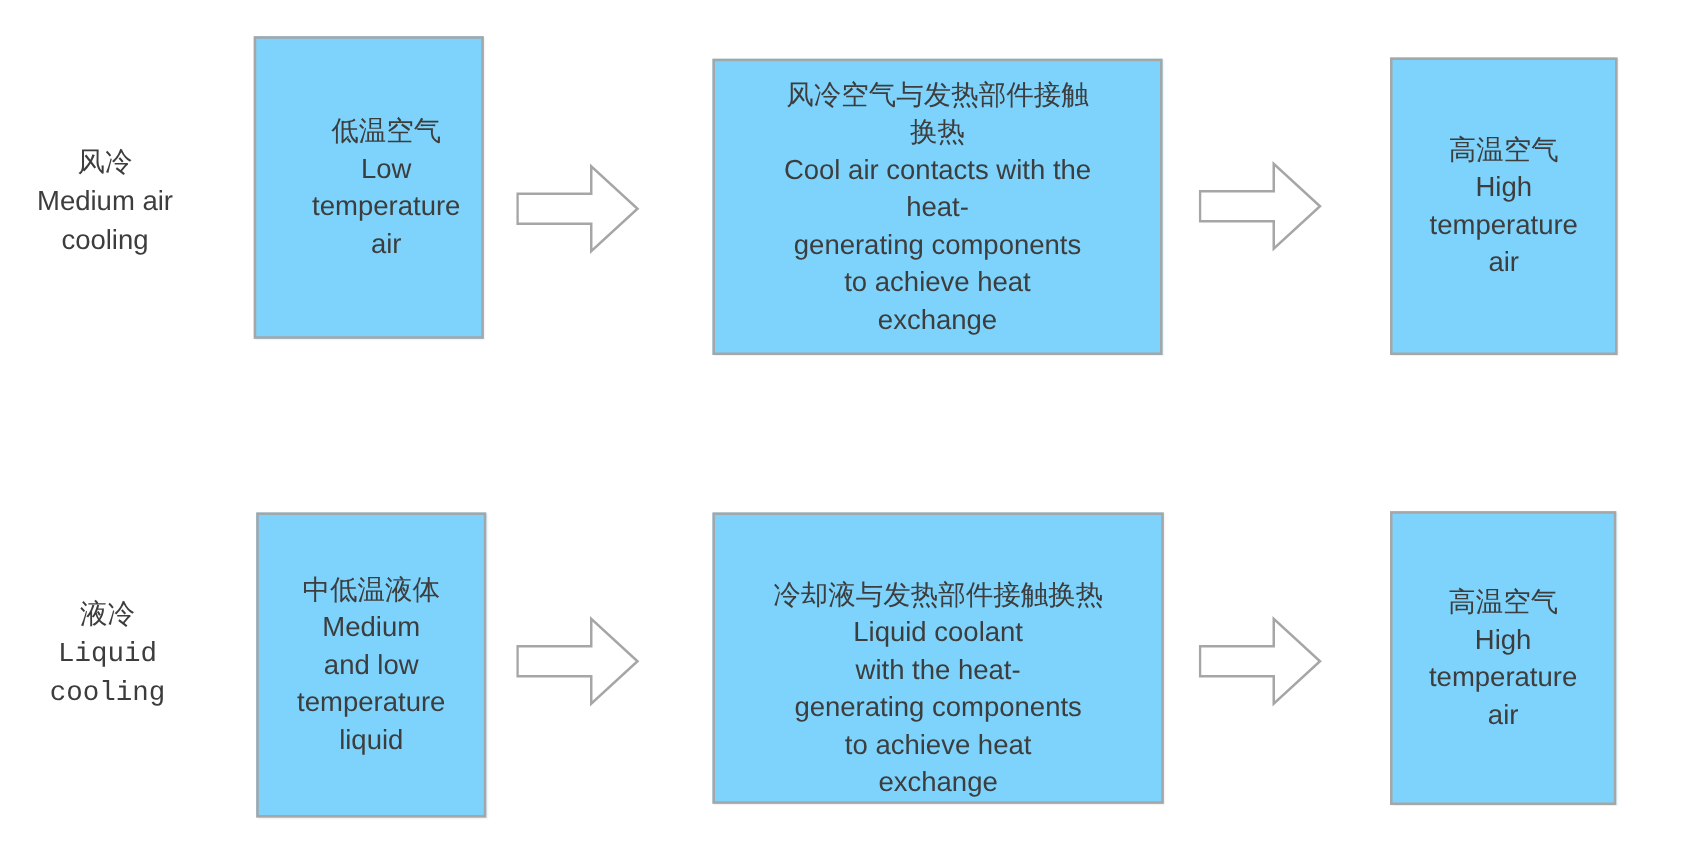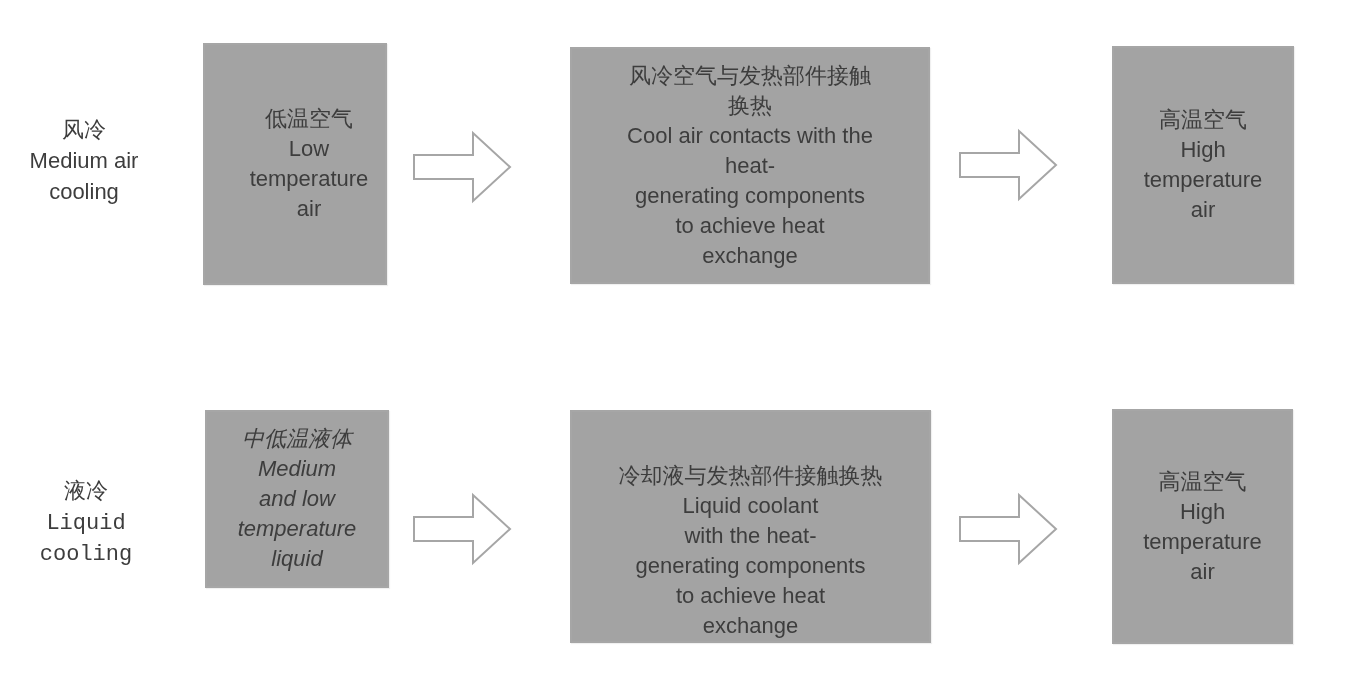--- a/index.html
+++ b/index.html
@@ -20,38 +20,38 @@
     font-size: 22px;
     line-height: 31px;
     color: #3d3d3d;
   }
   .label-r1 { left: 2px; top: 114px; }
   .label-r2 { left: 4px; top: 477px; font-family: Liberation Mono, monospace; }
   .box {
     position: absolute;
     box-sizing: border-box;
     border: 2px solid #a6a6a6;
-    background: #a3a3a3;
+    background: #7dd3fc;
     display: flex;
     align-items: center;
     justify-content: center;
     text-align: center;
     box-shadow: 1px 1px 1px rgba(0,0,0,0.06);
   }
   .box-text {
     white-space: pre-line;
     font-size: 22px;
     line-height: 30px;
     color: #3d3d3d;
     padding: 0 4px;
   }
-  .r1-b1 { left: 203px; top: 43px;  width: 184px; height: 242px; padding-left: 28px; }
+  .r1-b1 { left: 203px; top: 29px;  width: 184px; height: 242px; padding-left: 28px; }
   .r1-b2 { left: 570px; top: 47px;  width: 360px; height: 237px; }
   .r1-b3 { left: 1112px; top: 46px; width: 182px; height: 238px; }
-  .r2-b1 { left: 205px; top: 410px; width: 184px; height: 178px; font-style: italic; }
+  .r2-b1 { left: 205px; top: 410px; width: 184px; height: 244px; }
   .r2-b2 { left: 570px; top: 410px; width: 361px; height: 233px; align-items: flex-end; }
   .r2-b3 { left: 1112px; top: 409px; width: 181px; height: 235px; }
   .arrow {
     position: absolute;
     width: 100px;
     height: 74px;
   }
   .arrow svg { display: block; width: 100%; height: 100%; }
   .arrow polygon {
     fill: #ffffff;

